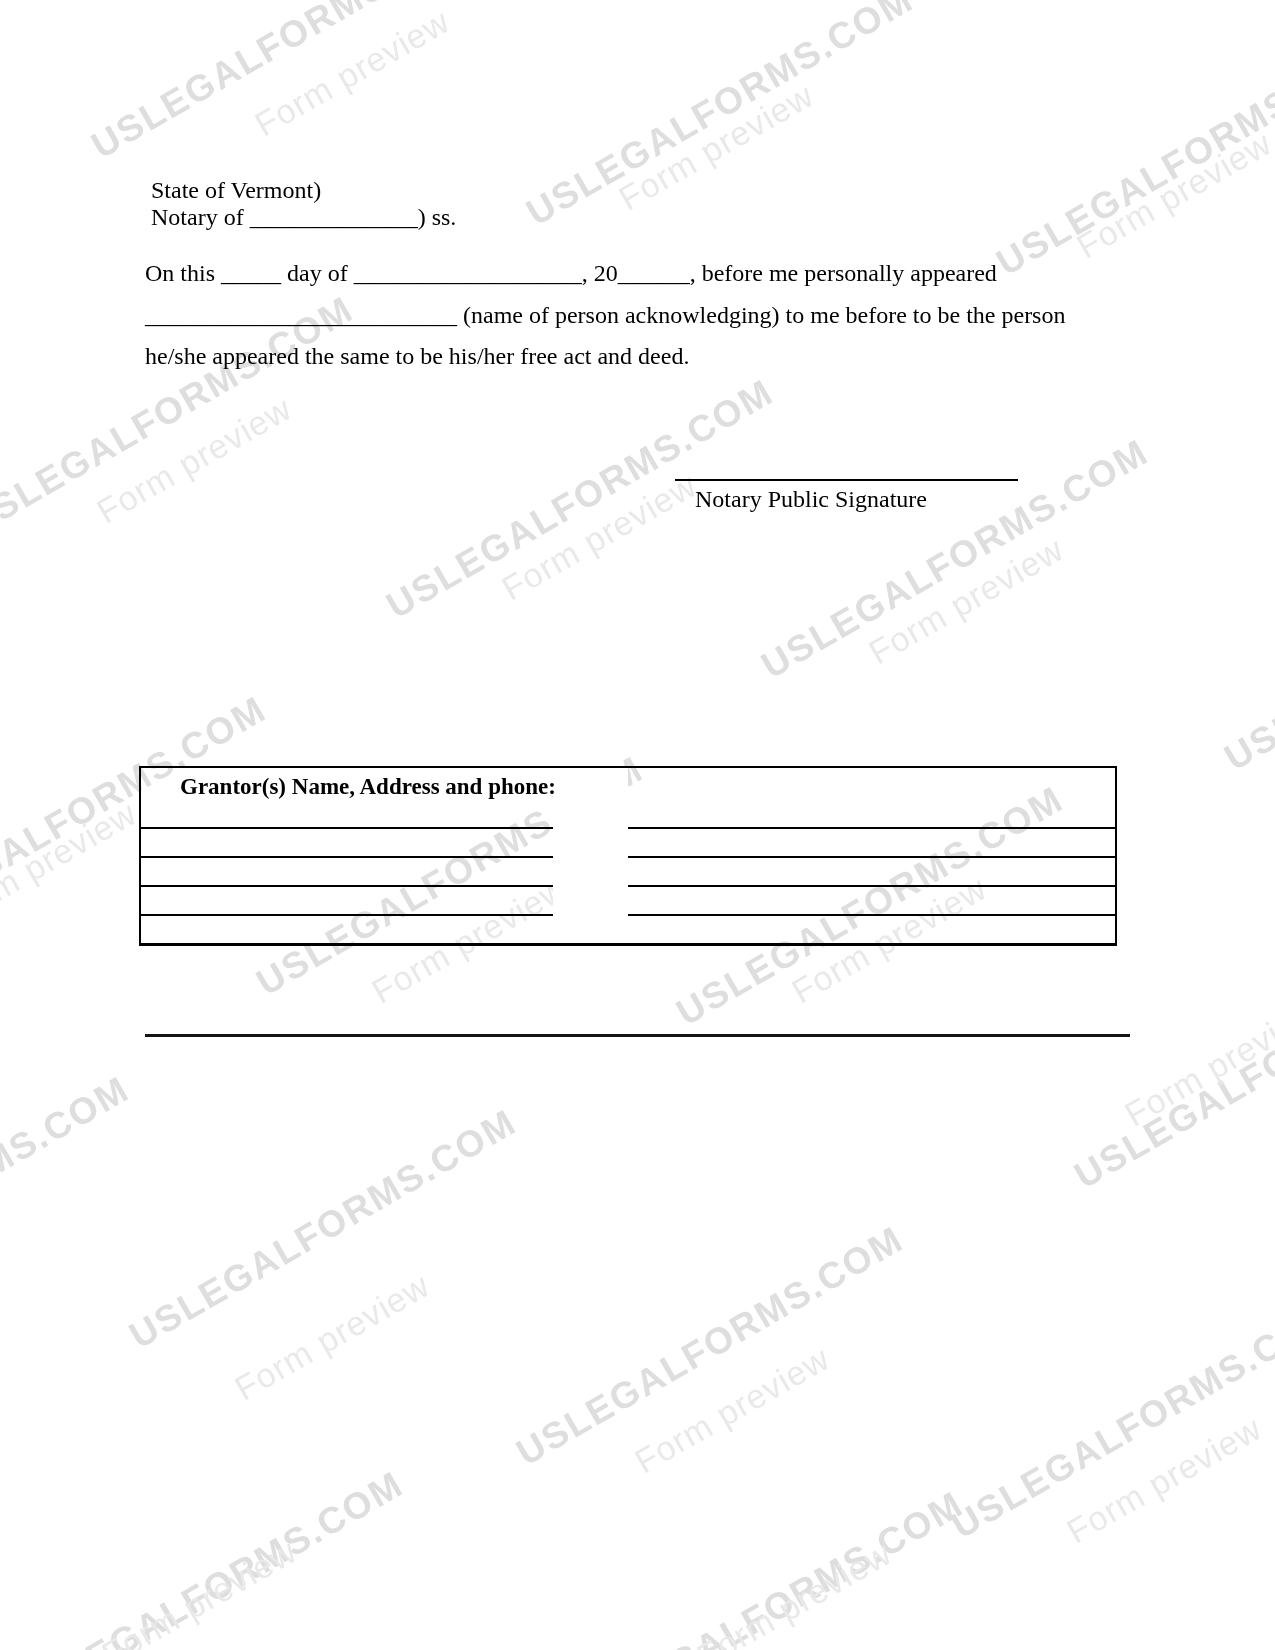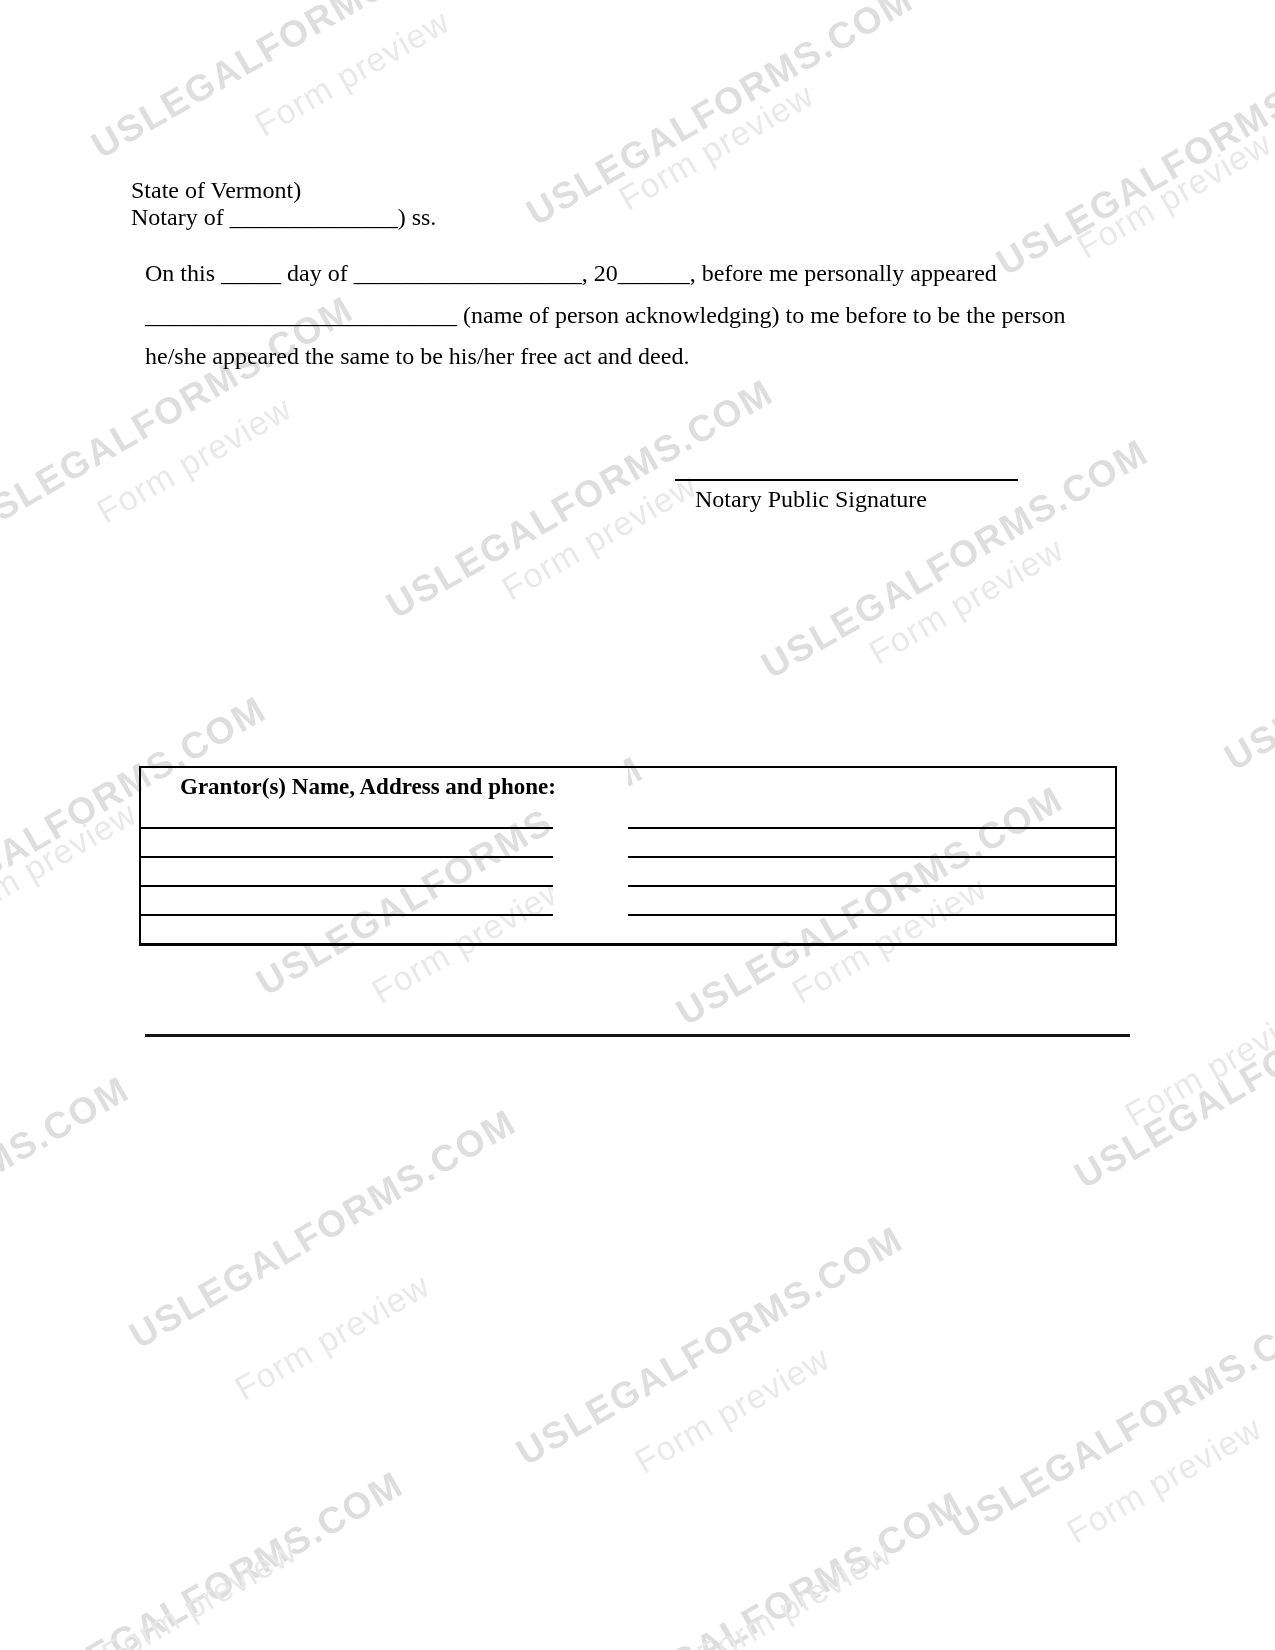--- a/index.html
+++ b/index.html
@@ -29,21 +29,21 @@
   }
   .wm.preview{
     font-size:34px;
     font-weight:400;
     letter-spacing:1px;
     color:var(--wm-preview-color,#e9e9e9);
   }
   
   .content{position:absolute;inset:0;z-index:1;}
   .caption-block{
-    position:absolute;left:131px;top:177px;
+    position:absolute;left:151px;top:177px;
     font-size:24px;line-height:27px;
   }
   .body-block{
     position:absolute;left:145px;top:253px;
     font-size:24px;line-height:41.6px;
     white-space:nowrap;
   }
   .sig-line{
     position:absolute;left:675px;top:479px;width:343px;height:0;
     border-top:2px solid #000;

